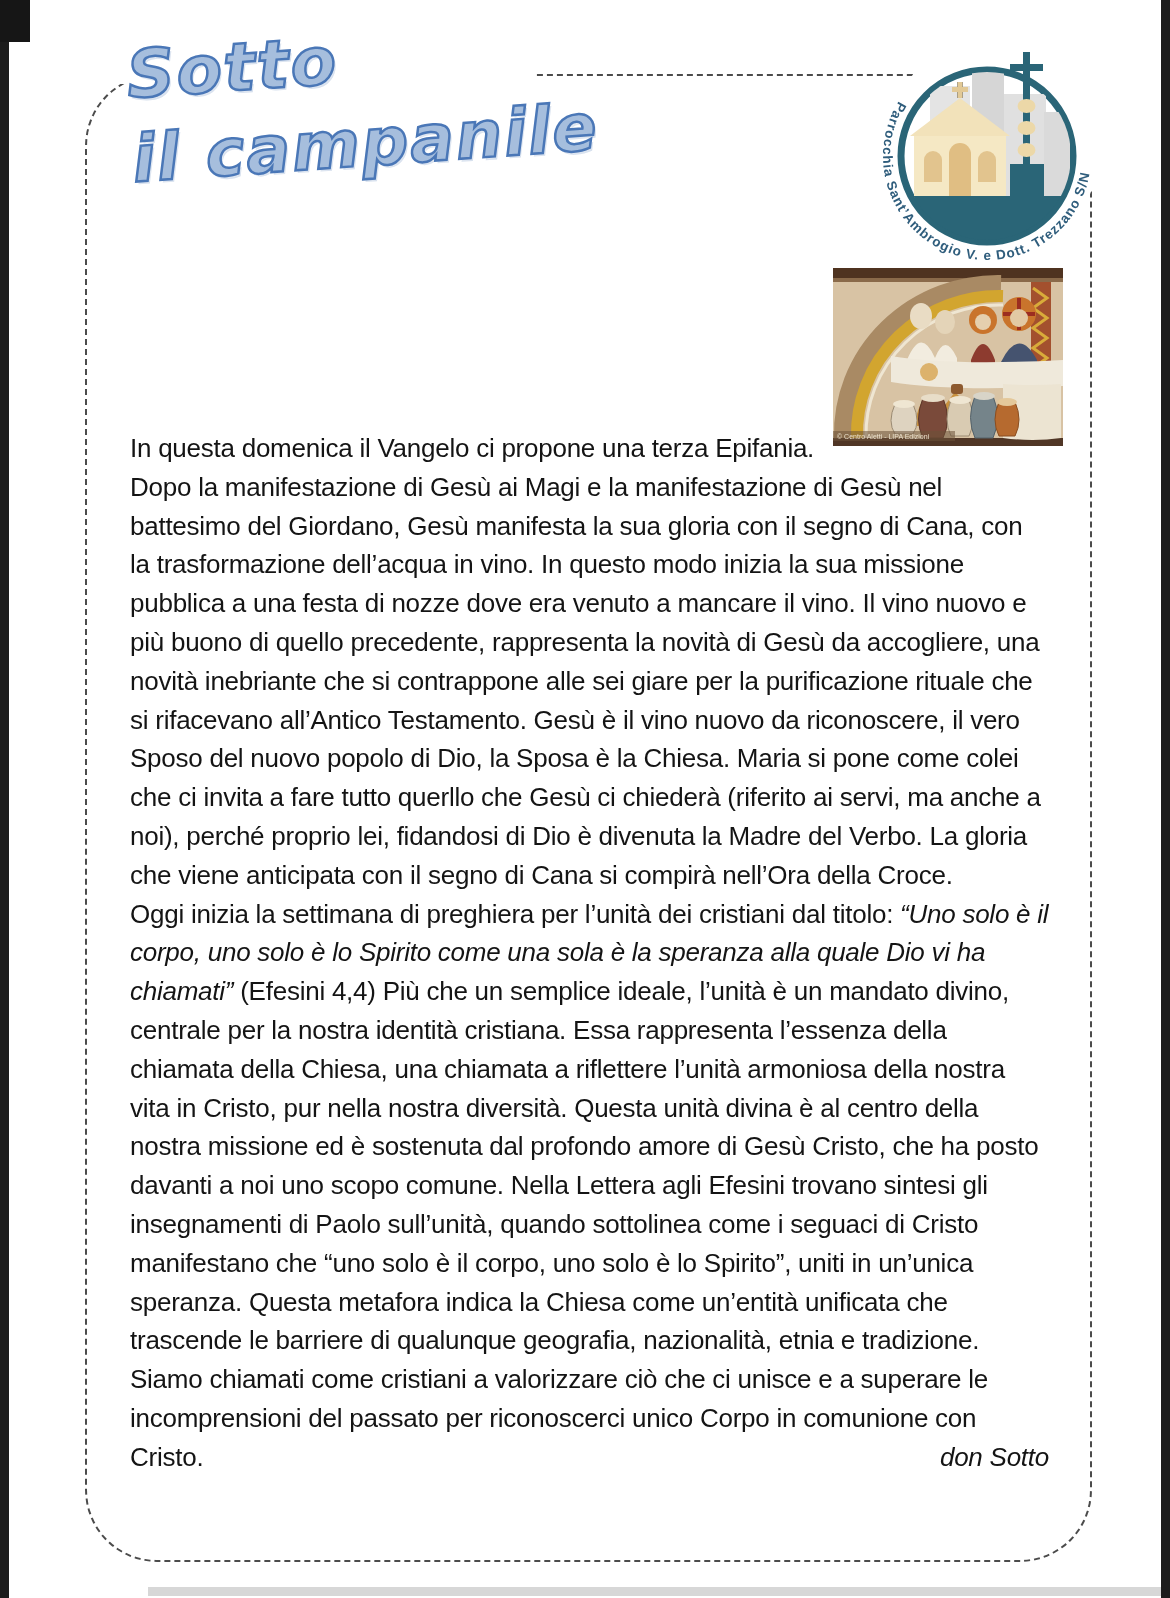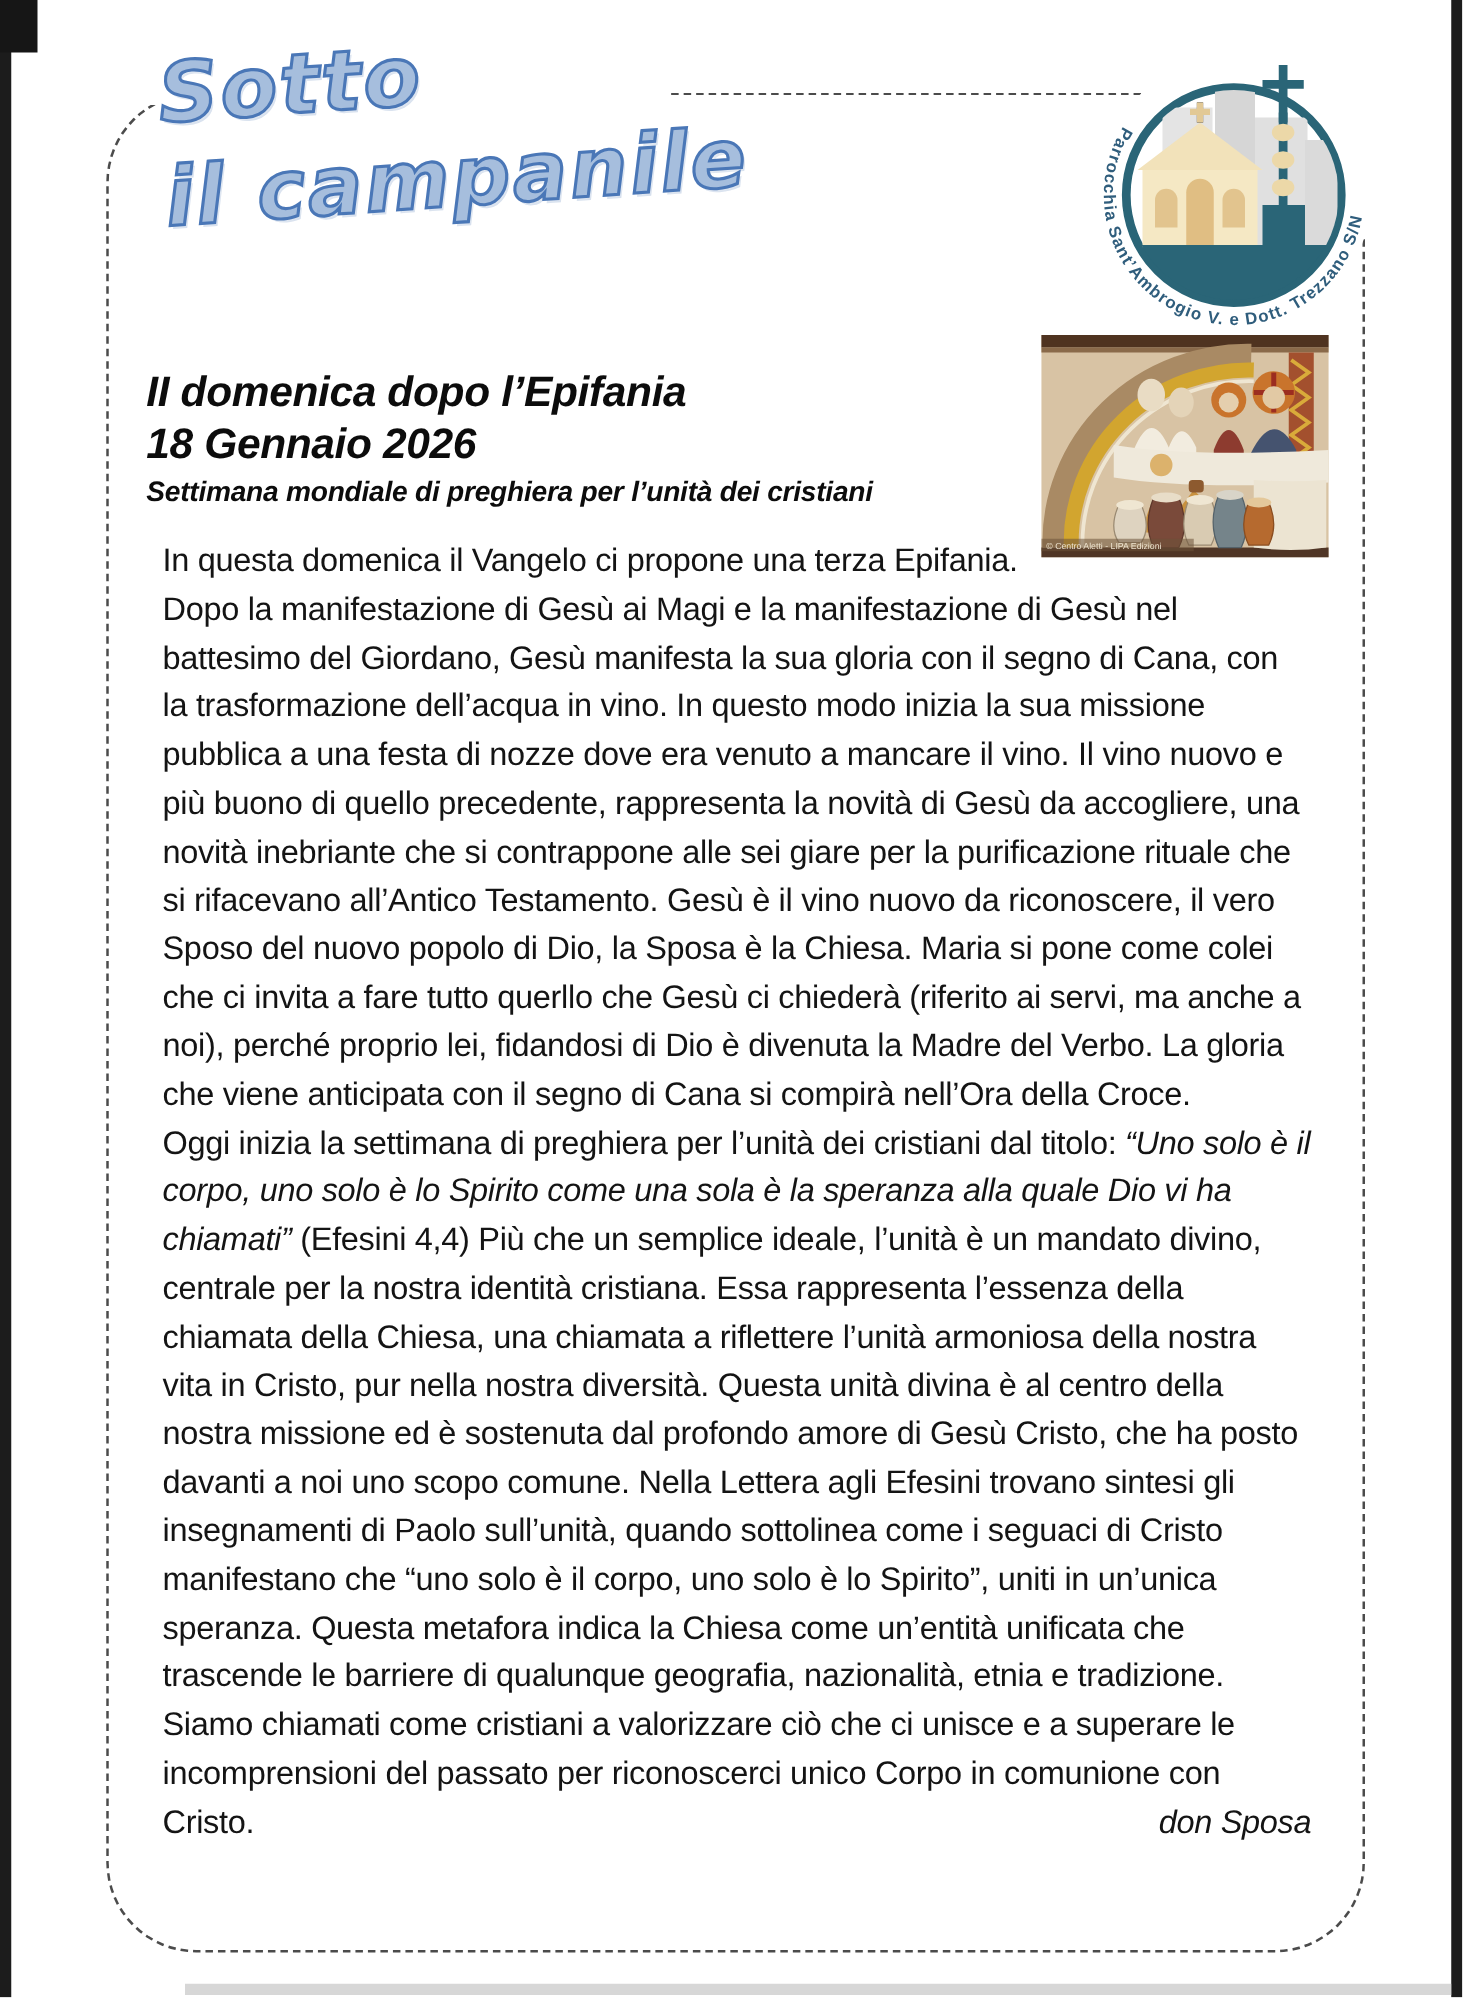--- a/index.html
+++ b/index.html
@@ -164,28 +164,23 @@
       <ellipse cx="100" cy="130" rx="12" ry="4" fill="#e8ddc8"></ellipse>
       <ellipse cx="127" cy="132" rx="11" ry="4" fill="#efe6d2"></ellipse>
       <ellipse cx="151" cy="128" rx="11" ry="4" fill="#d8d4c8"></ellipse>
       <ellipse cx="174" cy="134" rx="10" ry="4" fill="#e4c89a"></ellipse>
 
       <rect x="0" y="163" width="122" height="10" fill="#6b5238" opacity="0.55"></rect>
       <text x="4" y="171" font-family="Liberation Sans, sans-serif" font-size="7" fill="#ece2ce">© Centro Aletti - LIPA Edizioni</text>
     </svg>
   </div>
 
-  <div class="heading">
-    <div class="h-line">II domenica dopo l’Epifania</div>
-    <div class="h-line">18 Gennaio 2026</div>
-    <div class="h-sub">Settimana mondiale di preghiera per l’unità dei cristiani</div>
-  </div>
 
   <div class="article">
     <div class="img-spacer"></div>
     <span>In questa domenica il Vangelo ci propone una terza Epifania. Dopo la manifestazione di Gesù ai Magi e la manifestazione di Gesù nel battesimo del Giordano, Gesù manifesta la sua gloria con il segno di Cana, con la trasformazione dell’acqua in vino. In questo modo inizia la sua missione pubblica a una festa di nozze dove era venuto a mancare il vino. Il vino nuovo e più buono di quello precedente, rappresenta la novità di Gesù da accogliere, una novità  inebriante che si contrappone alle sei giare per la purificazione rituale che si rifacevano all’Antico Testamento. Gesù è il vino nuovo da riconoscere, il vero Sposo del nuovo popolo di Dio, la Sposa è la Chiesa. Maria si pone come colei che ci invita a fare tutto querllo che Gesù ci chiederà (riferito ai servi, ma anche a noi), perché proprio lei, fidandosi di Dio è divenuta la Madre del Verbo. La gloria che viene anticipata con il segno di Cana si compirà nell’Ora della Croce.</span>
     <br>
     <span>Oggi inizia la settimana di preghiera per l’unità dei cristiani dal titolo: </span><span class="quote">“Uno solo è il corpo, uno solo è lo Spirito come una sola è la speranza alla quale Dio vi ha chiamati”</span><span> (Efesini 4,4) Più che un semplice ideale, l’unità è un mandato divino, centrale per la nostra identità cristiana. Essa rappresenta l’essenza della chiamata della Chiesa, una chiamata a riflettere l’unità armoniosa della nostra vita in Cristo, pur nella nostra diversità. Questa unità divina è al centro della nostra missione ed è sostenuta dal profondo amore di Gesù Cristo, che ha posto davanti a noi uno scopo comune. Nella Lettera agli Efesini trovano sintesi gli insegnamenti di Paolo sull’unità, quando sottolinea come i seguaci di Cristo manifestano che “uno solo è il corpo, uno solo è lo Spirito”, uniti in un’unica speranza. Questa metafora indica la Chiesa come un’entità unificata che trascende le barriere di qualunque geografia, nazionalità, etnia e tradizione. Siamo chiamati come cristiani a valorizzare ciò che ci unisce e a superare le incomprensioni del passato per riconoscerci unico Corpo in comunione con Cristo.</span>
-    <span class="signature">don Sposa</span>
+    <span class="signature">don Sotto</span>
   </div>
 
   <div class="bottom-band"></div>
 </div>
 
 </body></html>

